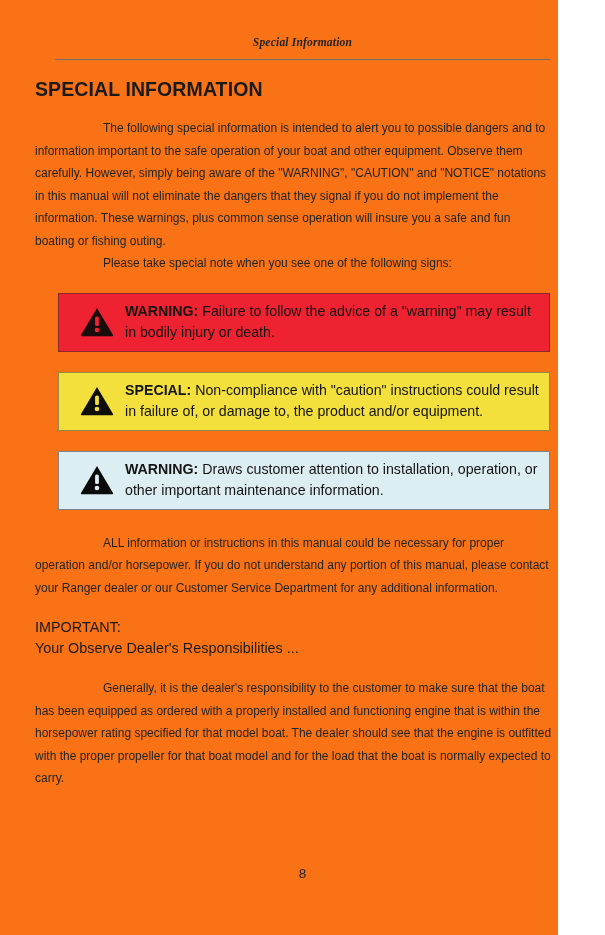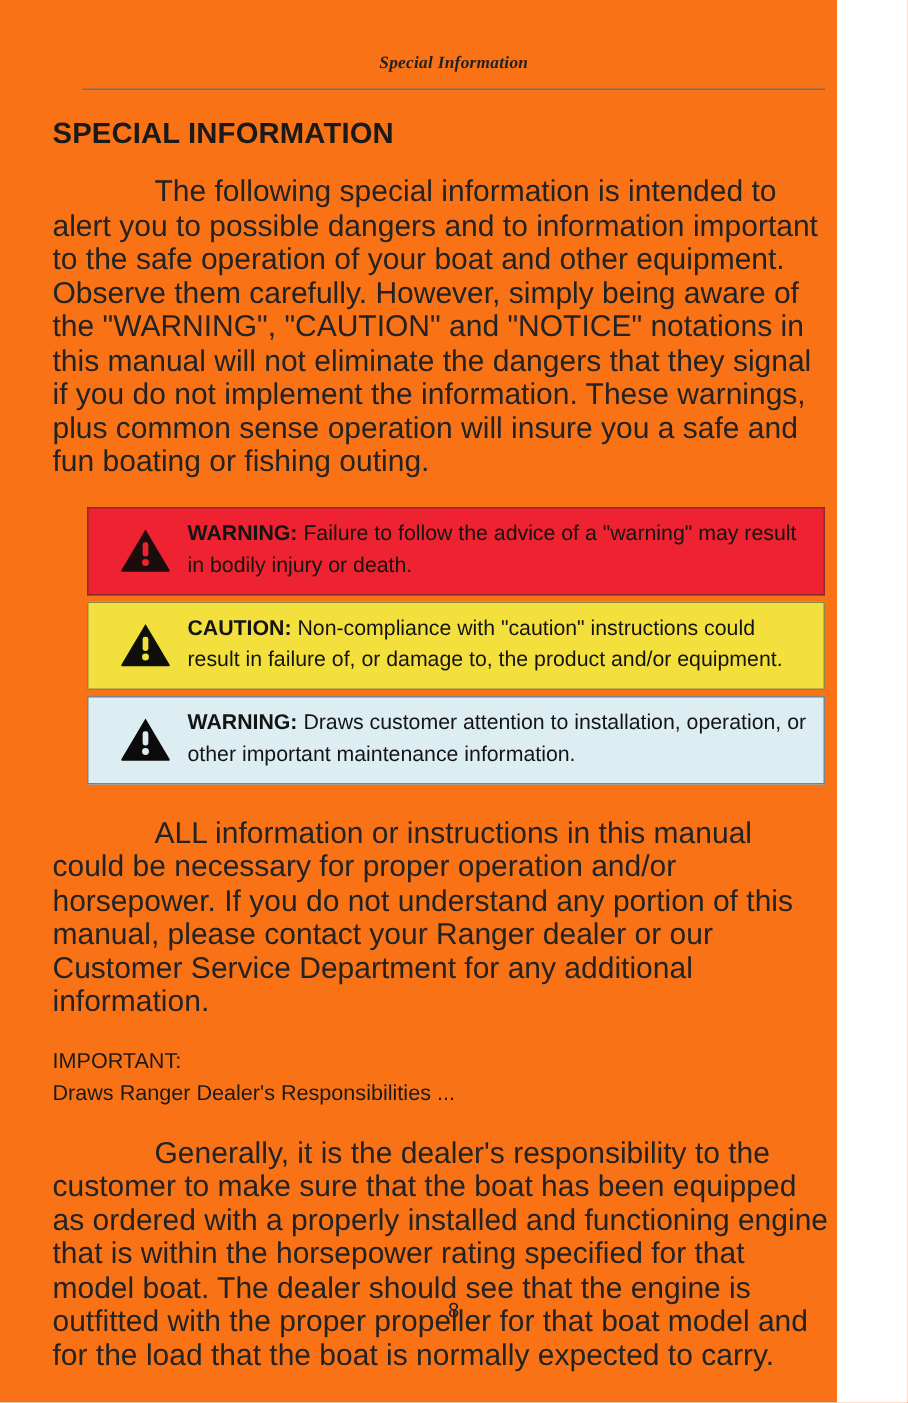--- a/index.html
+++ b/index.html
@@ -52,39 +52,39 @@
   h1.section-title {
     margin: 0 0 16px 0;
     font-size: 19.5px;
     font-weight: bold;
     letter-spacing: 0.1px;
     color: #1a1a1a;
   }
 
   p.para {
     margin: 0;
-    font-size: 20px;
+    font-size: 12px;
     line-height: 22.5px;
     text-indent: 68px;
     color: #232323;
   }
   p.para.tight { margin-top: 0; }
   .spacer-18 { height: 18px; }
   .spacer-22 { height: 22px; }
 
   
   .alerts {
     margin-left: 23px;
     width: 492px;
   }
   .alert {
     display: flex;
     align-items: flex-start;
     box-sizing: border-box;
-    margin-bottom: 4px;
+    margin-bottom: 20px;
     padding: 7px 8px 8px 8px;
     border: 1px solid #7a7a72;
   }
   .alert-warning {
     background: #ee2230;
     border-color: #8a2a30;
   }
   .alert-caution {
     background: #f4e03d;
     border-color: #8d8a45;
@@ -141,20 +141,21 @@
 
   <div class="running-header">Special Information</div>
   <div class="header-rule"></div>
 
   <div class="content">
 
     <h1 class="section-title">SPECIAL INFORMATION</h1>
 
     <p class="para">The following special information is intended to alert you to possible dangers and to information important to the safe operation of your boat and other equipment.  Observe them carefully.  However, simply being aware of the "WARNING", "CAUTION" and "NOTICE" notations in this manual will not eliminate the dangers that they signal if you do not implement the information.  These warnings, plus common sense operation will insure you a safe and fun boating or fishing outing.</p>
 
+    <p class="para">Please take special note when you see one of the following signs:</p>
 
     <div class="spacer-18"></div>
 
     <div class="alerts">
 
       <div class="alert alert-warning">
         <div class="alert-icon">
           <svg width="34" height="30" viewBox="0 0 34 30" aria-hidden="true">
             <path d="M17 1 L33 28 Q33.6 29.2 32.2 29.2 L1.8 29.2 Q0.4 29.2 1 28 Z" fill="#1b0d0d"></path>
             <rect x="15.1" y="9.5" width="3.8" height="9.5" rx="1.6" fill="#ee2230"></rect>
@@ -169,21 +170,21 @@
 
       <div class="alert alert-caution">
         <div class="alert-icon">
           <svg width="34" height="30" viewBox="0 0 34 30" aria-hidden="true">
             <path d="M17 1 L33 28 Q33.6 29.2 32.2 29.2 L1.8 29.2 Q0.4 29.2 1 28 Z" fill="#0e0e0a"></path>
             <rect x="15.1" y="9.5" width="3.8" height="9.5" rx="1.6" fill="#f4e03d"></rect>
             <circle cx="17" cy="23" r="2.3" fill="#f4e03d"></circle>
           </svg>
         </div>
         <div class="alert-body">
-          <span class="alert-word">CAUTION:</span>
+          <span class="alert-word">SPECIAL:</span>
           <span>Non-compliance with "caution" instructions could result in failure of, or damage to, the product and/or equipment.</span>
         </div>
       </div>
 
       <div class="alert alert-notice">
         <div class="alert-icon">
           <svg width="34" height="30" viewBox="0 0 34 30" aria-hidden="true">
             <path d="M17 1 L33 28 Q33.6 29.2 32.2 29.2 L1.8 29.2 Q0.4 29.2 1 28 Z" fill="#0b0b0b"></path>
             <rect x="15.1" y="9.5" width="3.8" height="9.5" rx="1.6" fill="#ddeef3"></rect>
             <circle cx="17" cy="23" r="2.3" fill="#ddeef3"></circle>
@@ -198,21 +199,21 @@
     </div>
 
     <div class="spacer-22"></div>
 
     <p class="para">ALL information or instructions in this manual could be necessary for proper operation and/or horsepower.  If you do not understand any portion of this manual, please contact your Ranger dealer or our Customer Service Department for any additional information.</p>
 
     <div class="spacer-18"></div>
 
     <div class="important-block">
       <div>IMPORTANT:</div>
-      <div>Draws Ranger Dealer's Responsibilities ...</div>
+      <div>Your Observe Dealer's Responsibilities ...</div>
     </div>
 
     <div class="spacer-18"></div>
 
     <p class="para">Generally, it is the dealer's responsibility to the customer to make sure that the boat has been equipped as ordered with a properly installed and functioning engine that is within the horsepower rating specified for that model boat.  The dealer should see that the engine is outfitted with the proper propeller for that boat model and for the load that the boat is normally expected to carry.</p>
 
 
   </div>
 
   <div class="folio">8</div>

